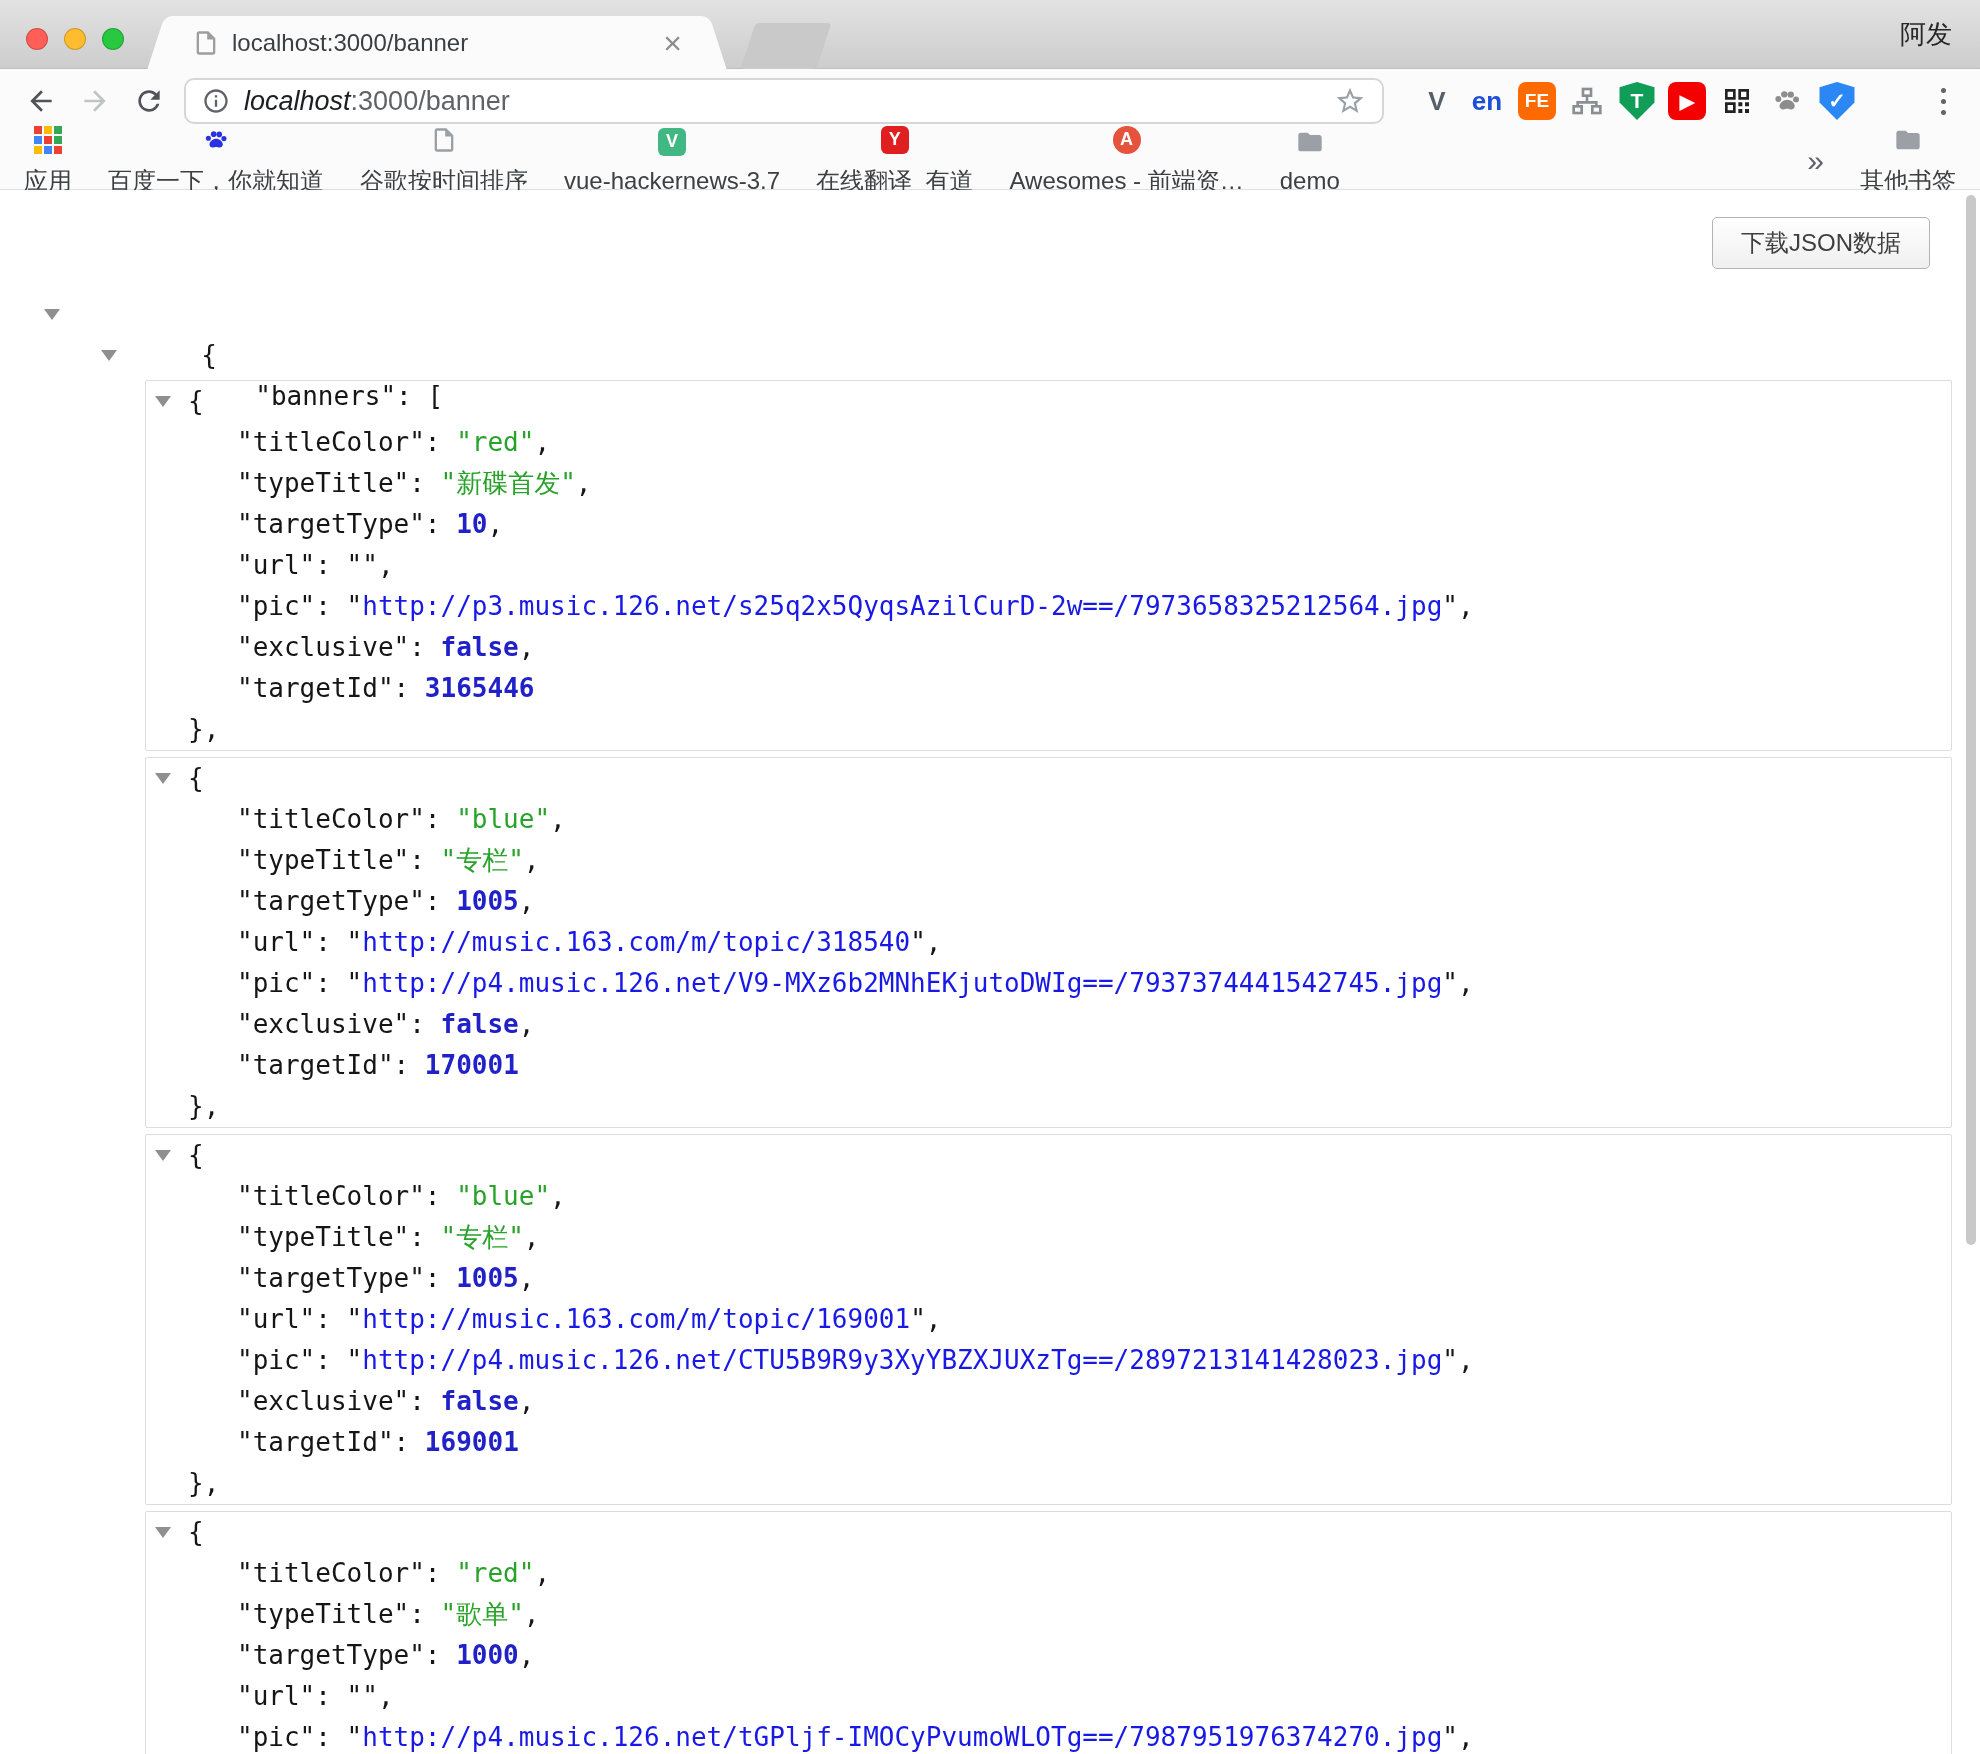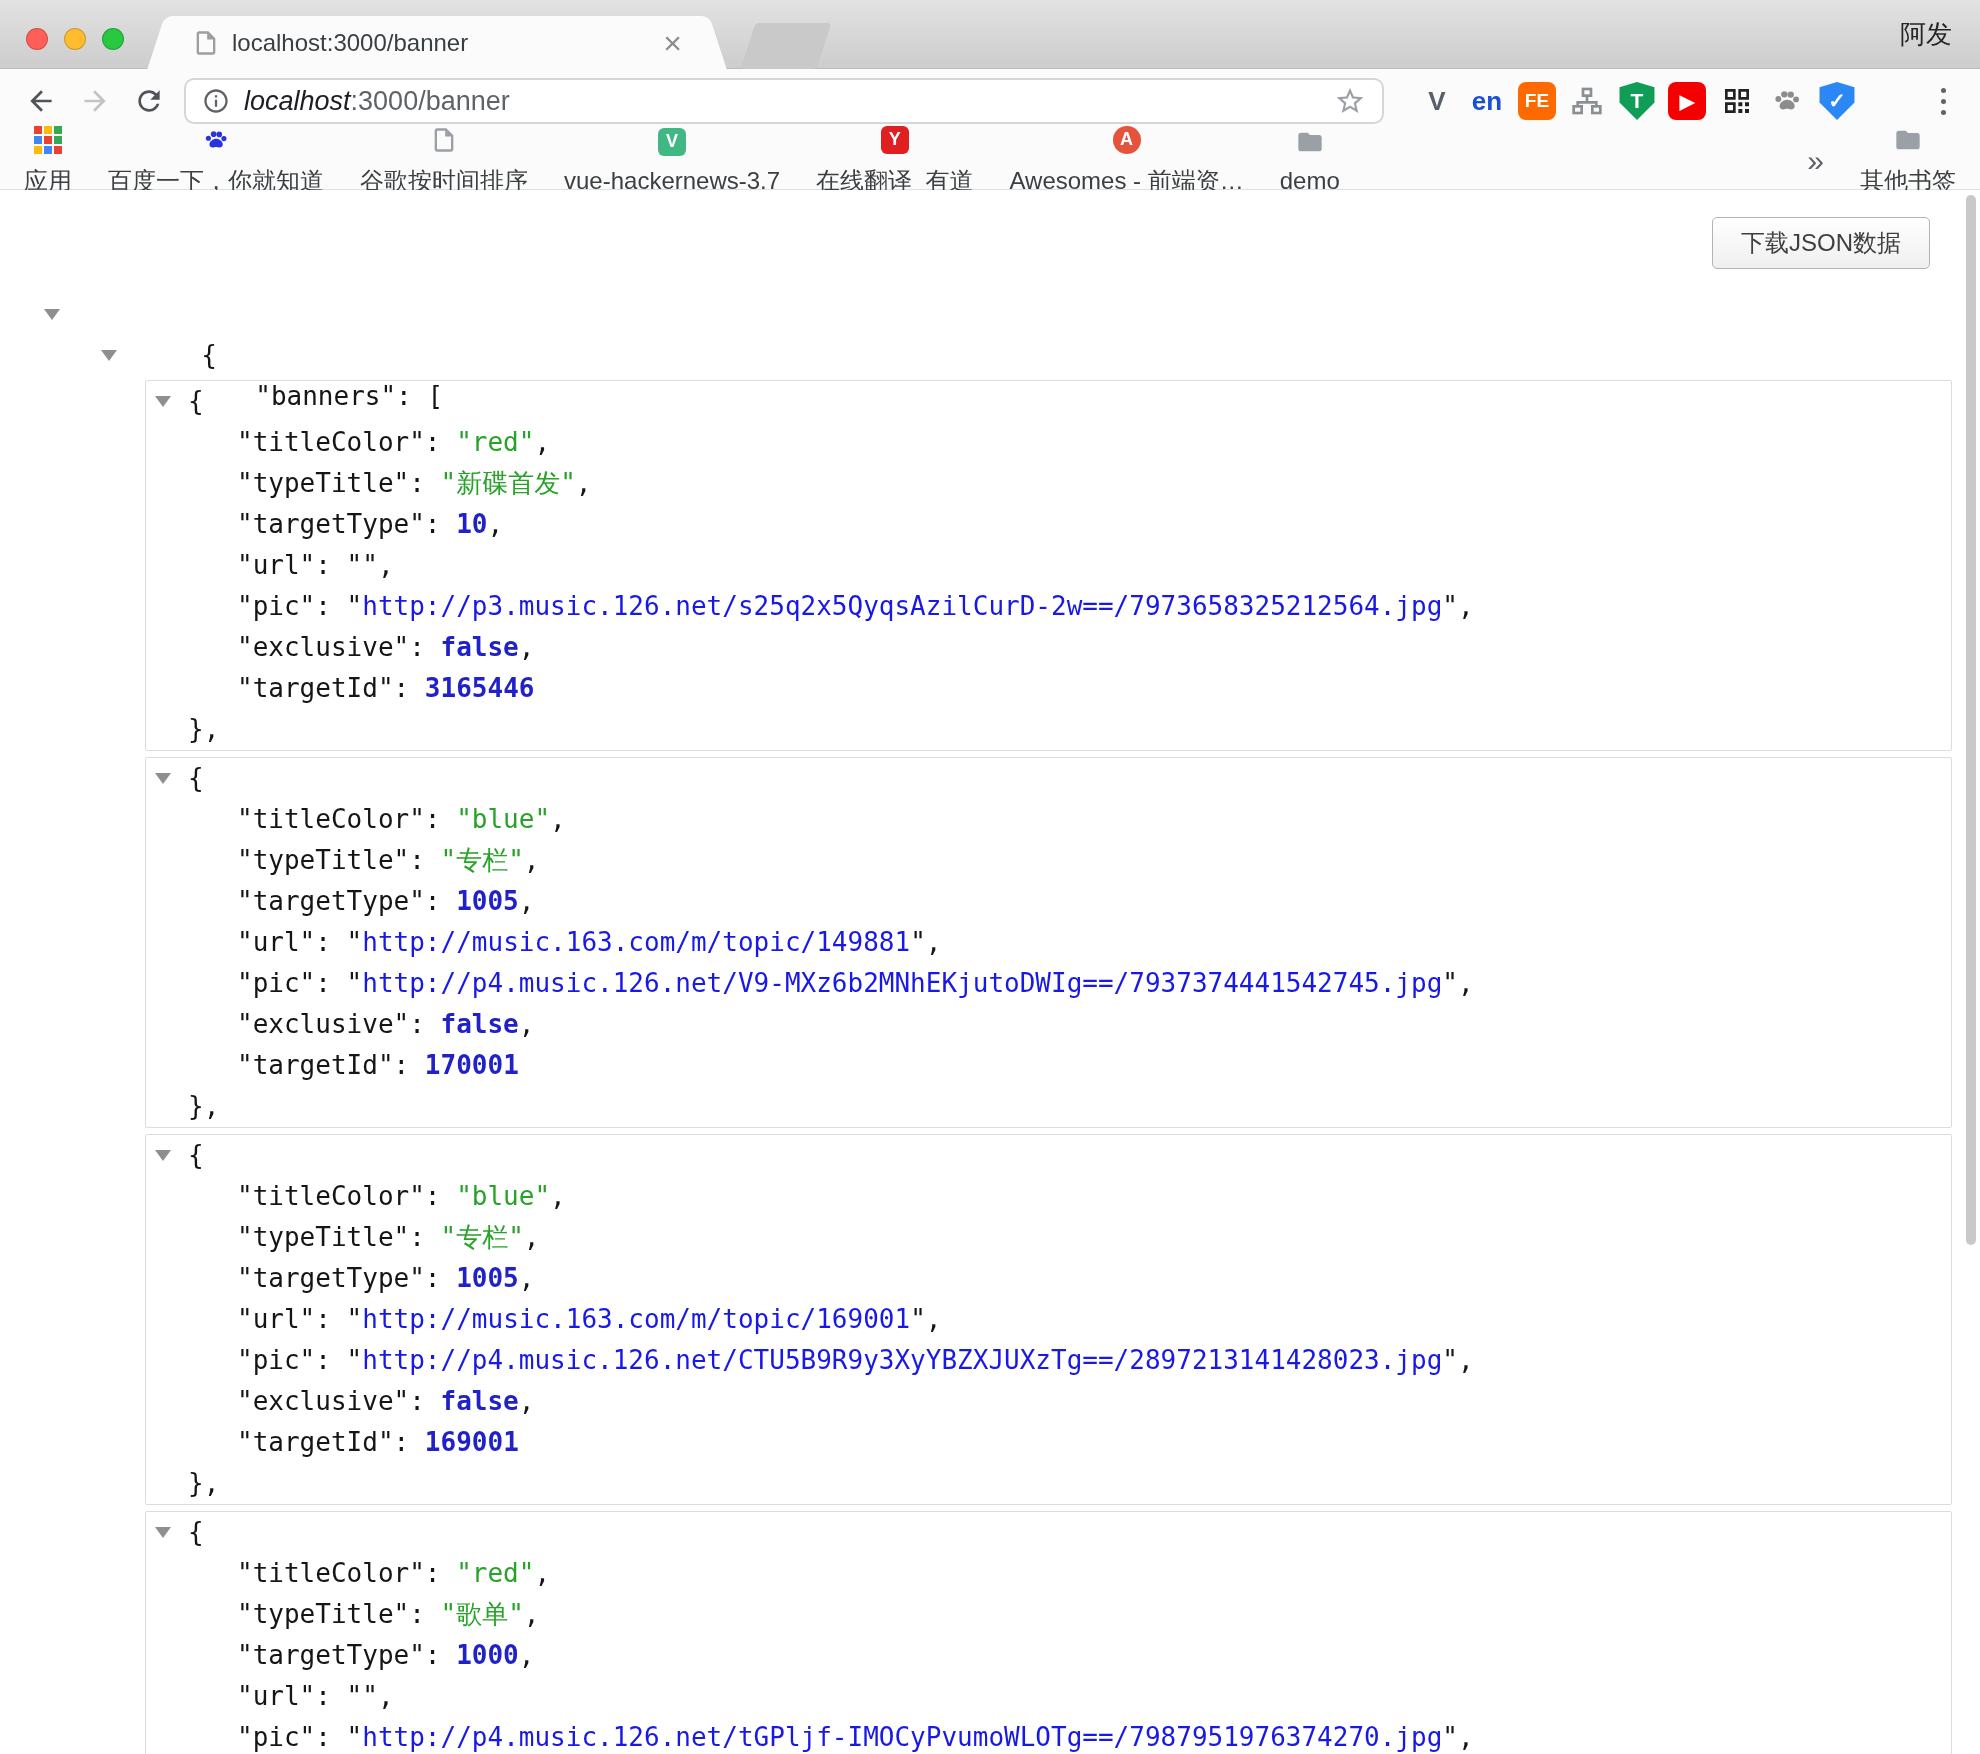--- a/index.html
+++ b/index.html
@@ -279,21 +279,21 @@
             <div class="line prop"><span class="key">"pic"</span><span class="punct">: </span><span class="punct">"</span><a class="link">http://p3.music.126.net/s25q2x5QyqsAzilCurD-2w==/7973658325212564.jpg</a><span class="punct">"</span><span class="punct">,</span></div>
             <div class="line prop"><span class="key">"exclusive"</span><span class="punct">: </span><span class="bool">false</span><span class="punct">,</span></div>
             <div class="line prop"><span class="key">"targetId"</span><span class="punct">: </span><span class="num">3165446</span></div>
             <div class="line box-close"><span class="punct">},</span></div>
           </div>
           <div class="obj-box">
             <div class="line box-open"><span class="tri"></span><span class="punct">{</span></div>
             <div class="line prop"><span class="key">"titleColor"</span><span class="punct">: </span><span class="str">"blue"</span><span class="punct">,</span></div>
             <div class="line prop"><span class="key">"typeTitle"</span><span class="punct">: </span><span class="str">"专栏"</span><span class="punct">,</span></div>
             <div class="line prop"><span class="key">"targetType"</span><span class="punct">: </span><span class="num">1005</span><span class="punct">,</span></div>
-            <div class="line prop"><span class="key">"url"</span><span class="punct">: </span><span class="punct">"</span><a class="link">http://music.163.com/m/topic/149881</a><span class="punct">"</span><span class="punct">,</span></div>
+            <div class="line prop"><span class="key">"url"</span><span class="punct">: </span><span class="punct">"</span><a class="link">http://music.163.com/m/topic/318540</a><span class="punct">"</span><span class="punct">,</span></div>
             <div class="line prop"><span class="key">"pic"</span><span class="punct">: </span><span class="punct">"</span><a class="link">http://p4.music.126.net/V9-MXz6b2MNhEKjutoDWIg==/7937374441542745.jpg</a><span class="punct">"</span><span class="punct">,</span></div>
             <div class="line prop"><span class="key">"exclusive"</span><span class="punct">: </span><span class="bool">false</span><span class="punct">,</span></div>
             <div class="line prop"><span class="key">"targetId"</span><span class="punct">: </span><span class="num">170001</span></div>
             <div class="line box-close"><span class="punct">},</span></div>
           </div>
           <div class="obj-box">
             <div class="line box-open"><span class="tri"></span><span class="punct">{</span></div>
             <div class="line prop"><span class="key">"titleColor"</span><span class="punct">: </span><span class="str">"blue"</span><span class="punct">,</span></div>
             <div class="line prop"><span class="key">"typeTitle"</span><span class="punct">: </span><span class="str">"专栏"</span><span class="punct">,</span></div>
             <div class="line prop"><span class="key">"targetType"</span><span class="punct">: </span><span class="num">1005</span><span class="punct">,</span></div>

